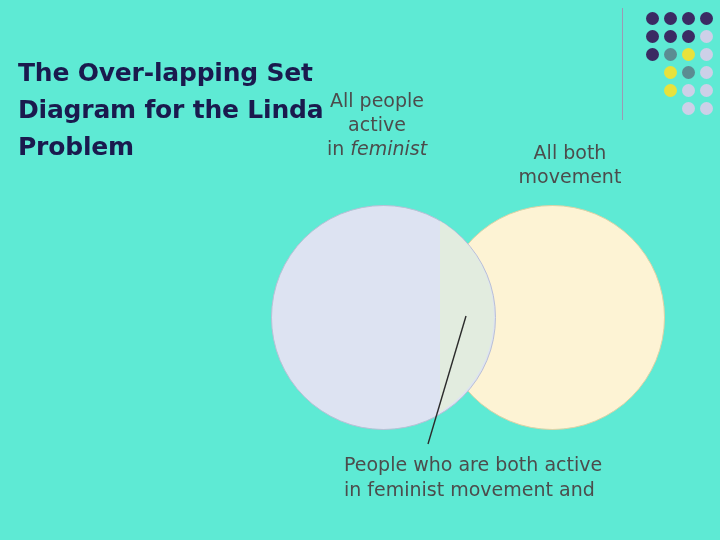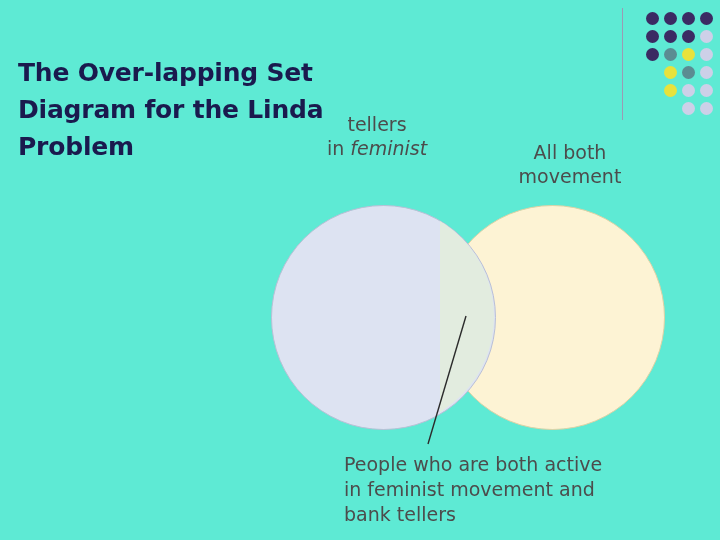--- a/index.html
+++ b/index.html
@@ -194,29 +194,28 @@
     <div class="circle" id="intersection">
       <div class="lens"></div>
     </div>
 
     <svg id="leader-line" viewBox="0 0 70 140">
       <line x1="46" y1="6" x2="8" y2="134" stroke="#2b2b2b" stroke-width="1.4"></line>
     </svg>
   </div>
 
   <div class="hand-label" id="label-feminist">
-    <br>
-    <span>tellers</span><br>
+    <span>All people</span><br>
+    <span>active</span><br>
     <span>in</span><span class="ital"> feminist</span><br>
   </div>
 
   <div class="hand-label" id="label-tellers">
     <span>All both</span><br>
     <span>movement</span>
   </div>
 
   <div class="hand-label" id="label-both">
     <span>People who are both active</span><br>
     <span>in feminist movement </span><span class="ital">and</span><br>
-    <span>bank tellers</span>
   </div>
 
 </div>
 
 </body></html>

